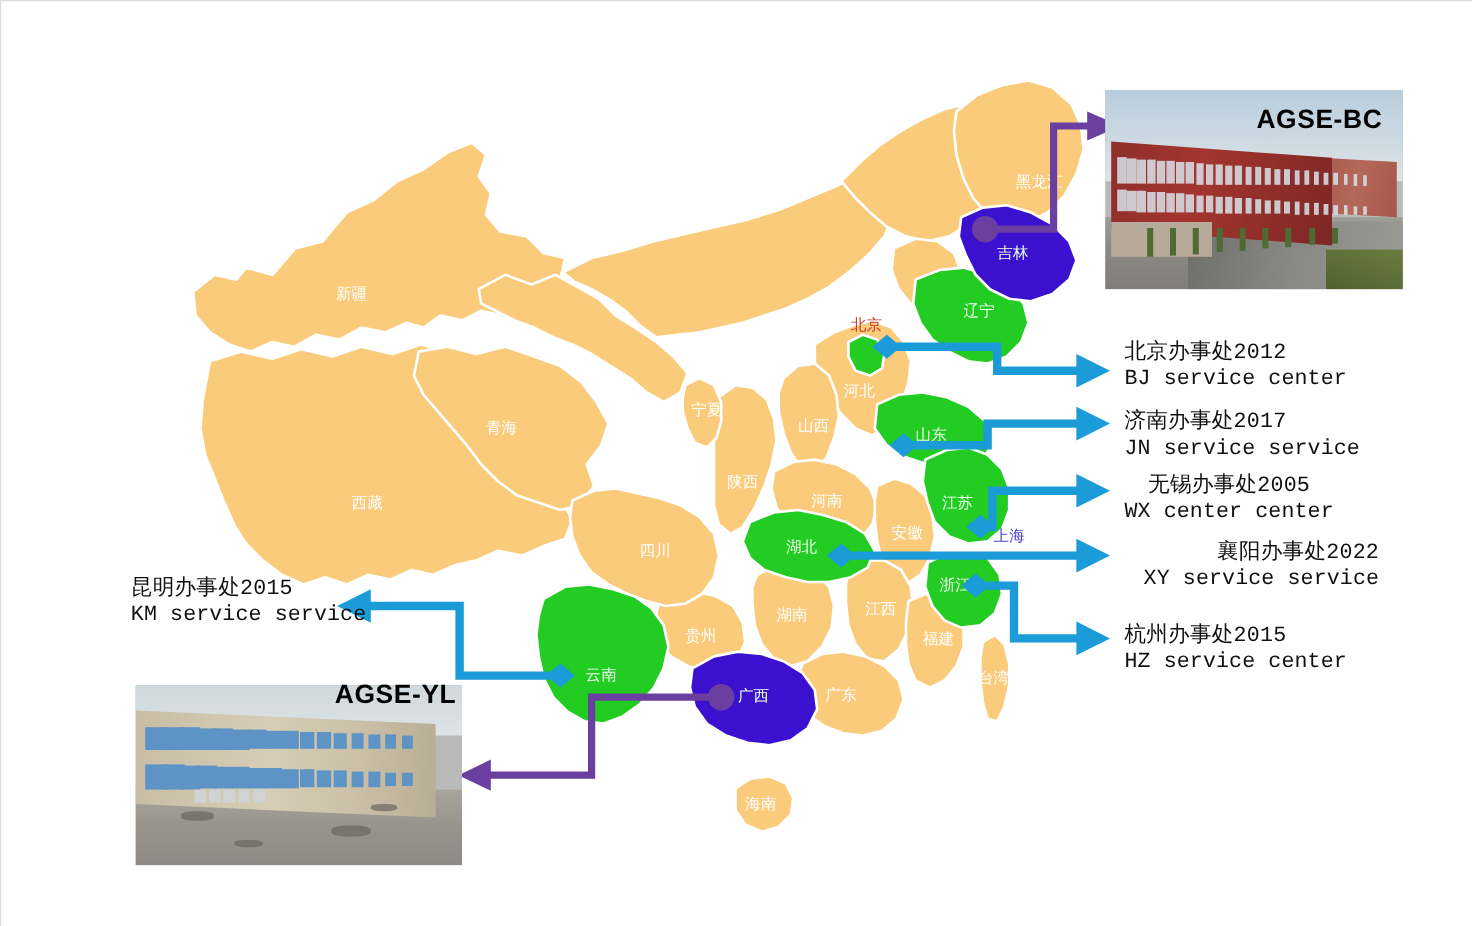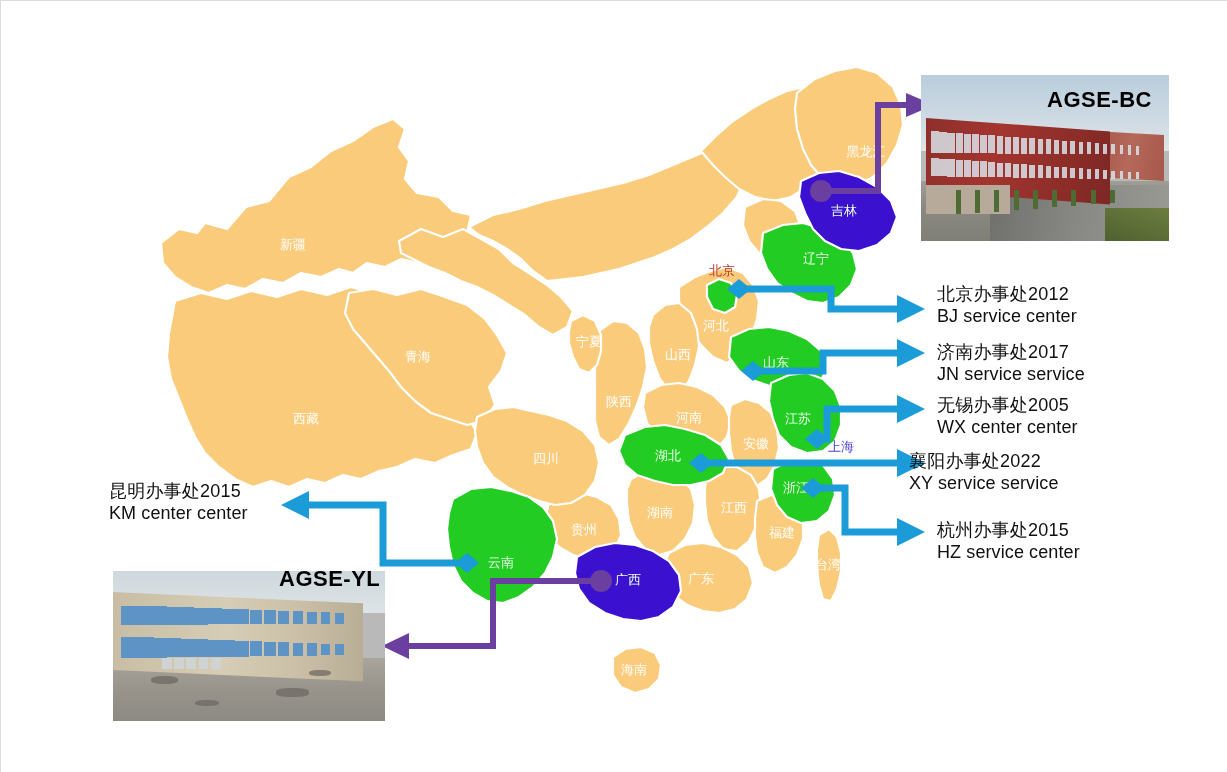--- a/index.html
+++ b/index.html
@@ -33,21 +33,21 @@
   #arrow-layer{position:absolute;left:0;top:0;pointer-events:none;}
   .blue-line{stroke:#1b9bd8;stroke-width:7;fill:none;stroke-linejoin:miter;}
   .blue-head{fill:#1b9bd8;}
   .purple-line{stroke:#6b3fa0;stroke-width:6;fill:none;stroke-linejoin:miter;}
   .purple-head{fill:#6b3fa0;}
   .purple-dot{fill:#6b3fa0;}
 
   
   .callout{
     position:absolute;
-    font-family:Liberation Sans, sans-serif;
+    font-family:Liberation Mono, monospace;
     color:#101010;line-height:1.22;white-space:nowrap;
   }
   .callout .cn{font-size:18px;display:block;letter-spacing:.2px;}
   .callout .en{font-size:18px;display:block;letter-spacing:.1px;}
 
   
   .photo{
     position:absolute;overflow:hidden;background:#b9b9b9;
   }
   .photo-caption{
@@ -429,31 +429,31 @@
 
   <div id="callouts">
       <div class="callout" style="left: 936px; top: 283px;">
         <span class="cn">北京办事处2012</span>
         <span class="en">BJ service center</span>
       </div>
       <div class="callout" style="left: 936px; top: 341px;">
         <span class="cn">济南办事处2017</span>
         <span class="en">JN service service</span>
       </div>
-      <div class="callout" style="left: 936px; top: 394px;">
+      <div class="callout" style="left: 936px; top: 394px; text-align: center;">
         <span class="cn">无锡办事处2005</span>
         <span class="en">WX center center</span>
       </div>
-      <div class="callout" style="left: 908px; top: 450px;">
+      <div class="callout" style="left: 952px; top: 450px; text-align: right;">
         <span class="cn">襄阳办事处2022</span>
         <span class="en">XY service service</span>
       </div>
       <div class="callout" style="left: 936px; top: 519px;">
         <span class="cn">杭州办事处2015</span>
         <span class="en">HZ service center</span>
       </div>
       <div class="callout" style="left: 108px; top: 480px;">
         <span class="cn">昆明办事处2015</span>
-        <span class="en">KM center center</span>
+        <span class="en">KM service service</span>
       </div>
     </div>
 
 </div>
 
 </body></html>

